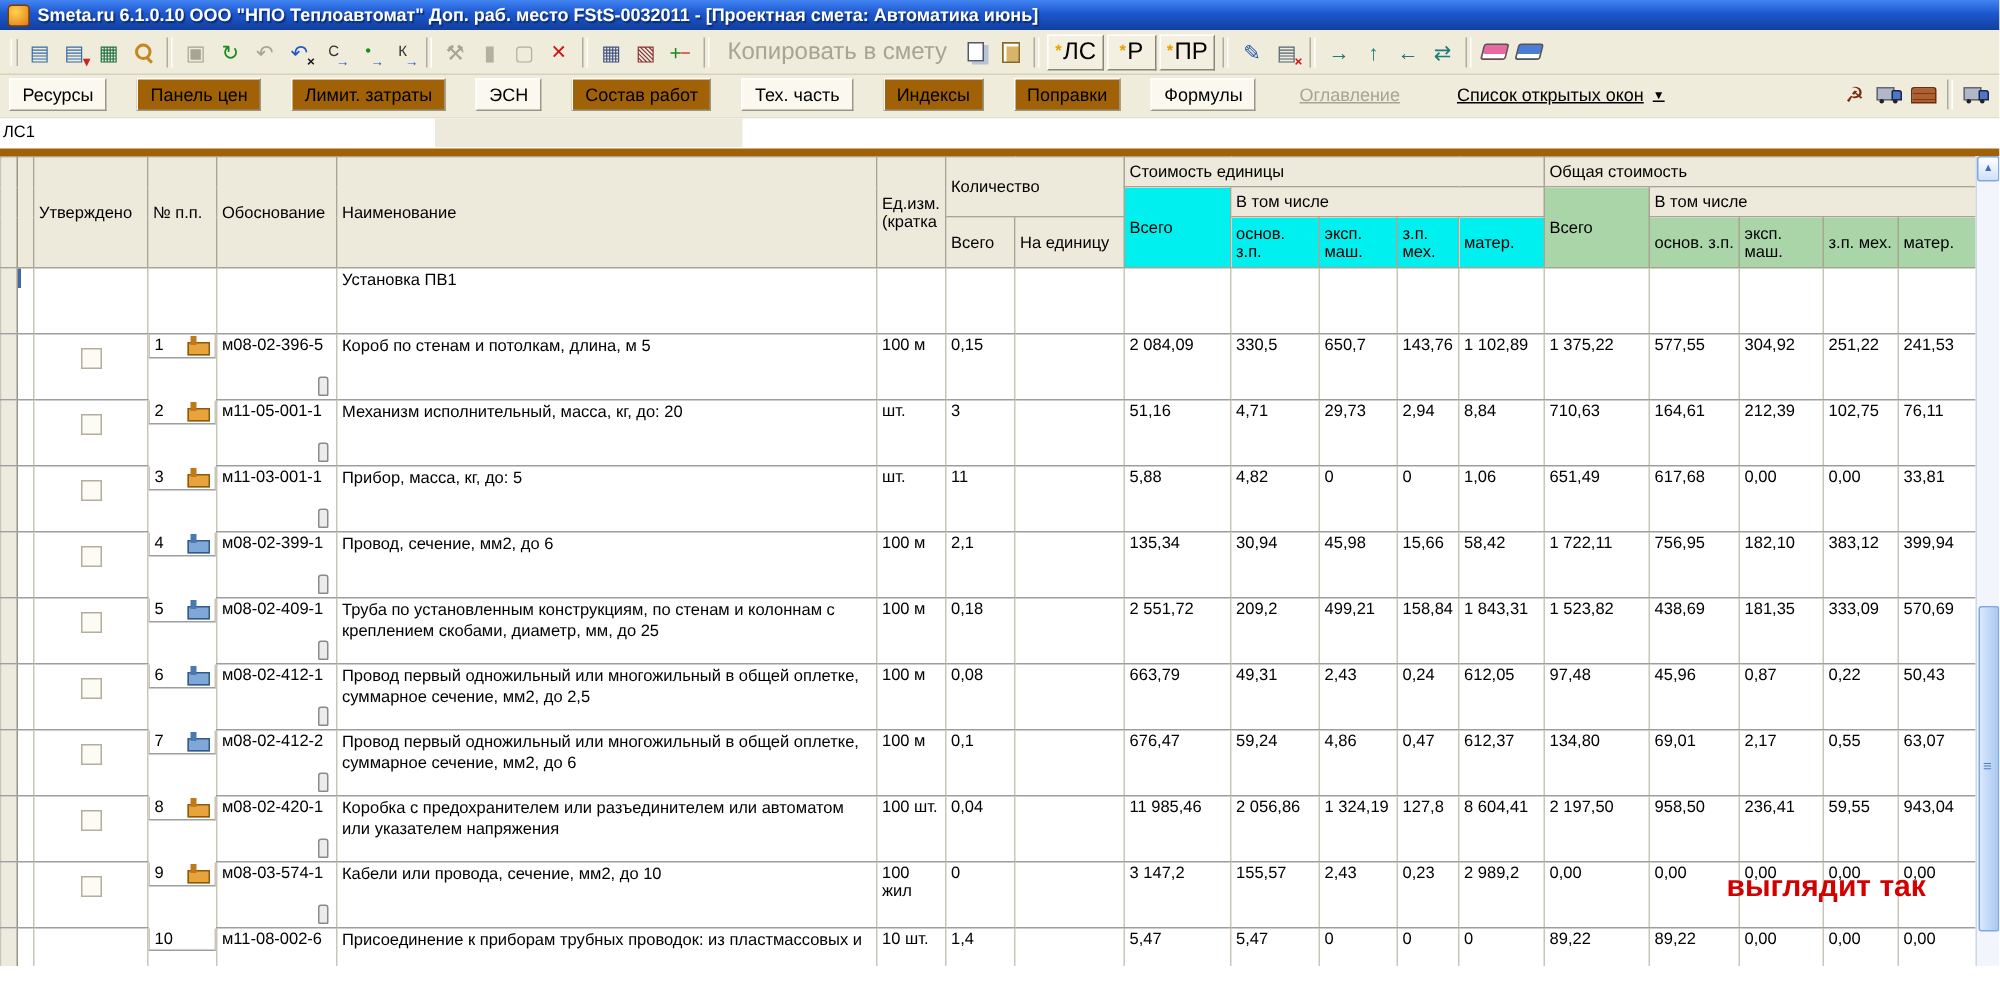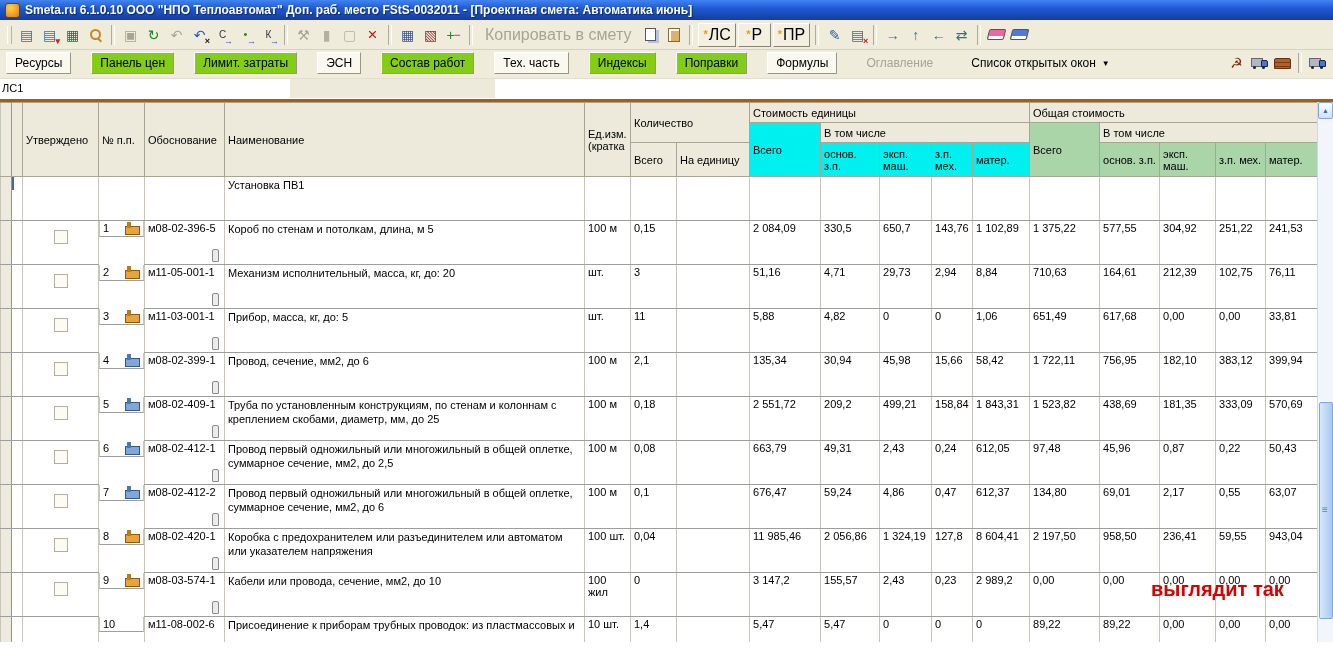--- a/index.html
+++ b/index.html
@@ -43,30 +43,30 @@
   .book.pink{background:#e86aa0;} .book.blue{background:#4a7cd8;}
   .truck{width:18px;height:12px;position:relative;display:inline-block;}
   .truck::before{content:"";position:absolute;left:0;top:1px;width:10px;height:7px;background:#b0b8c8;border:1px solid #667;}
   .truck::after{content:"";position:absolute;right:1px;top:3px;width:5px;height:5px;background:#4a78c8;border:1px solid #224;border-radius:1px 2px 0 0;}
   .truck i{position:absolute;bottom:0;left:2px;width:3px;height:3px;background:#222;border-radius:50%;box-shadow:9px 0 0 #222;}
   .bricks{width:15px;height:9px;display:inline-block;background:repeating-linear-gradient(180deg,#b06030 0 3px,#7a3a14 3px 4px);
     border:1px solid #6a300e;border-radius:2px 2px 0 0;}
 
   
   .tabsbar{height:26px;background:#efecdc;display:flex;align-items:flex-start;padding:2px 4px 0 6px;gap:2px;border-bottom:1px solid #e2dfcf;}
-  .tab{height:20px;padding:0 8px;font-size:12px;display:flex;align-items:center;background:#84cc16;
+  .tab{height:20px;padding:0 8px;font-size:12px;display:flex;align-items:center;background:#a16207;
     border:1px solid;border-color:#fff #9a9687 #9a9687 #fff;cursor:default;white-space:nowrap;}
   .tab.light{background:#faf8ef;}
-  .tab.flat{border-color:transparent;background:transparent;}
+  .tab.flat{border-color:transparent;background:transparent;text-decoration:underline;}
   .tab.disabled{color:#a8a494;}
   .tab .dd{margin-left:6px;font-size:8px;}
   .tabs-right{margin-left:auto;display:flex;align-items:center;}
 
   
-  .substrip{height:20px;background:#fff;position:relative;border-bottom:3px solid #a16207;}
+  .substrip{height:20px;background:#fff;position:relative;border-bottom:5px solid #a16207;}
   .sheet-label{position:absolute;left:2px;top:3px;font-size:11px;}
   .substrip-block{position:absolute;left:290px;top:0;width:205px;height:19px;background:#edeadb;}
 
   
   .content{position:relative;height:540px;overflow:hidden;background:#fff;}
   table{border-collapse:collapse;table-layout:fixed;width:1318px;font-size:11px;color:#000;}
   th,td{overflow:hidden;padding:1px 3px;vertical-align:top;}
   thead th{background:#edeadb;font-weight:normal;text-align:left;border:1px solid #a9a593;
     vertical-align:middle;line-height:12px;white-space:pre-line;}
   thead th.cyan{background:#00f0f0;}

